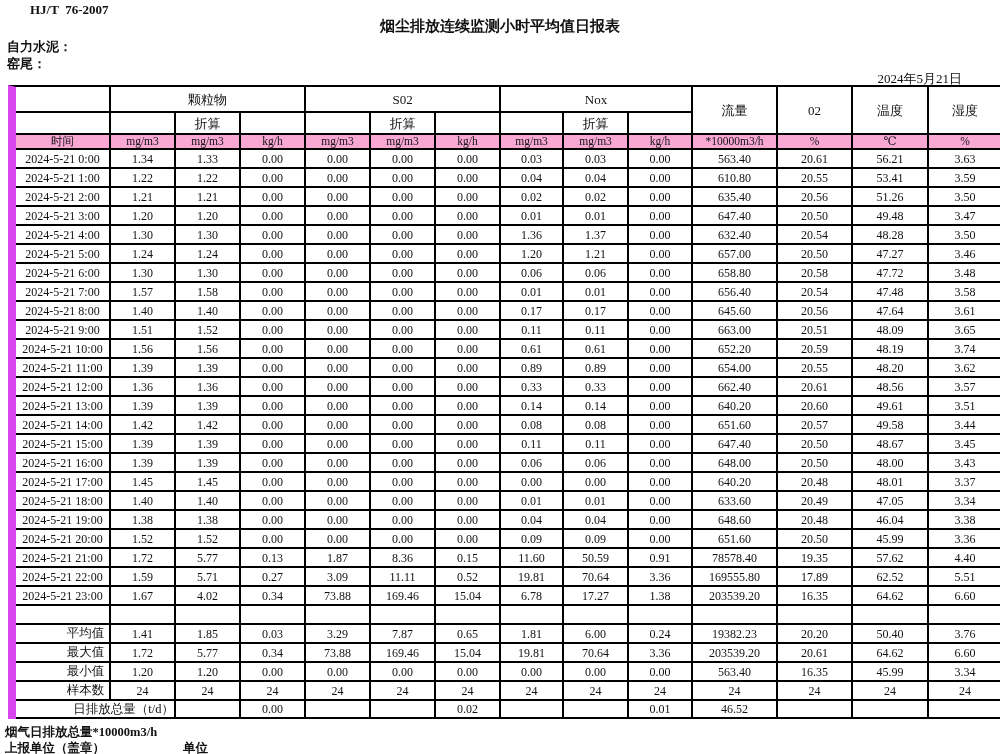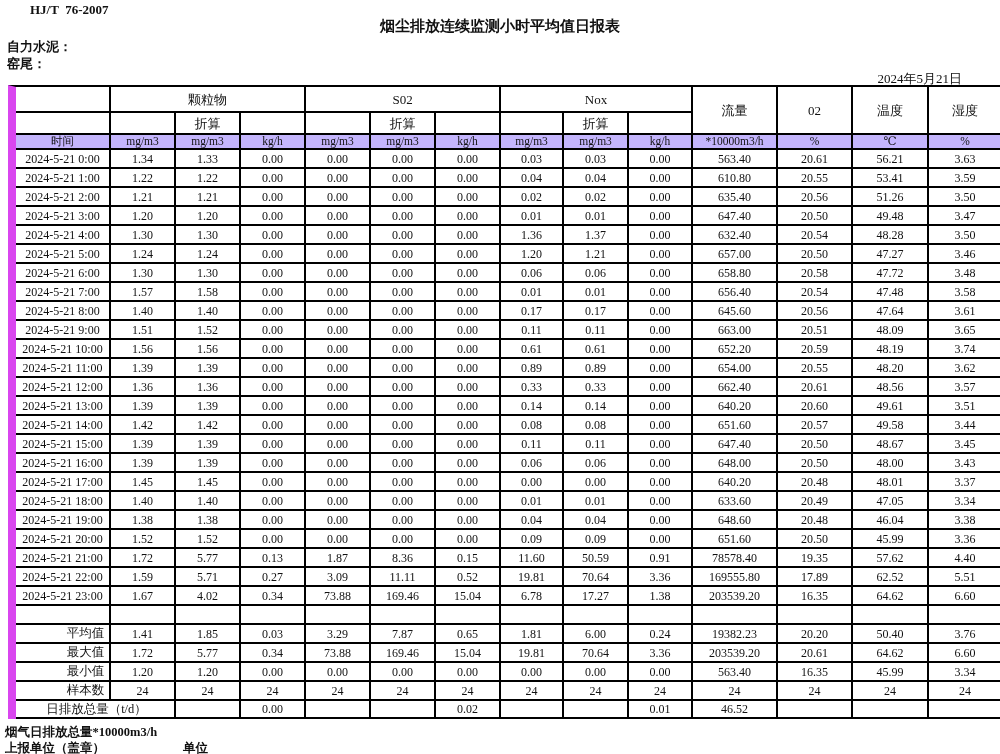--- a/index.html
+++ b/index.html
@@ -39,25 +39,25 @@
     padding: 0;
     text-align: center;
     vertical-align: middle;
     font-size: 12px;
     line-height: 1;
     white-space: nowrap;
     overflow: hidden;
   }
   thead tr.r1 td { height: 26px; font-size: 13px; }
   thead tr.r2 td { height: 22px; font-size: 13px; }
-  thead tr.units td { height: 15px; background: #c4b5fd; font-size: 11.5px; }
+  thead tr.units td { height: 15px; background: #f9a8d4; font-size: 11.5px; }
   tbody td.o2 { vertical-align: bottom; padding-bottom: 2px; }
   thead td.o2 { vertical-align: middle; }
   tbody tr.total td { height: 18px; }
-  tbody td.label-left { text-align: center; padding-left: 3px; font-size: 12.5px; }
+  tbody td.label-left { text-align: right; padding-left: 3px; font-size: 12.5px; }
   tbody td.rowlabel { font-size: 12.5px; padding-left: 46px; }
 
   .f1 { position: absolute; left: 5px; top: 724px; font-size: 12.5px; font-weight: bold; text-align: right; }
   .f2 { position: absolute; left: 5px; top: 740px; font-size: 12.5px; font-weight: bold; }
   .f3 { position: absolute; left: 183px; top: 740px; font-size: 12.5px; font-weight: bold; }
 </style>
 </head>
 <body>
 
 <div class="page">

